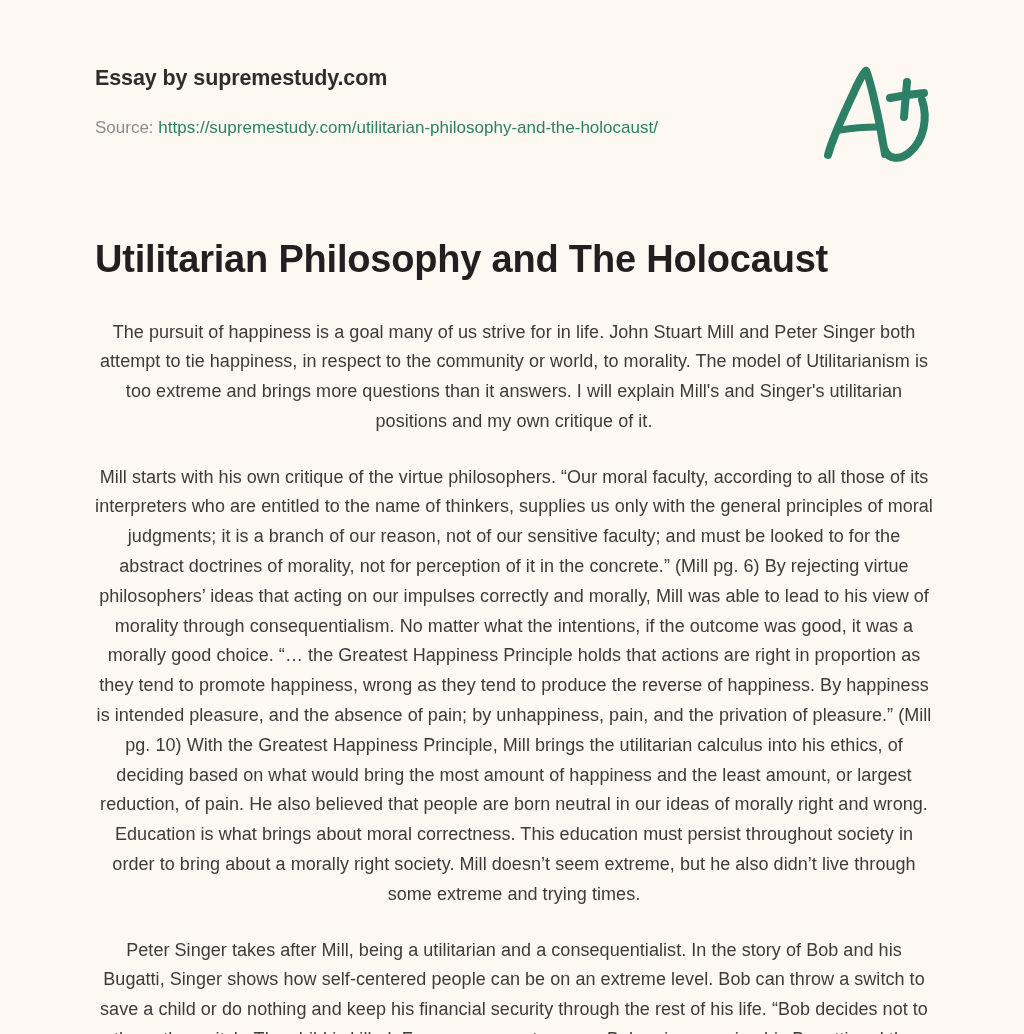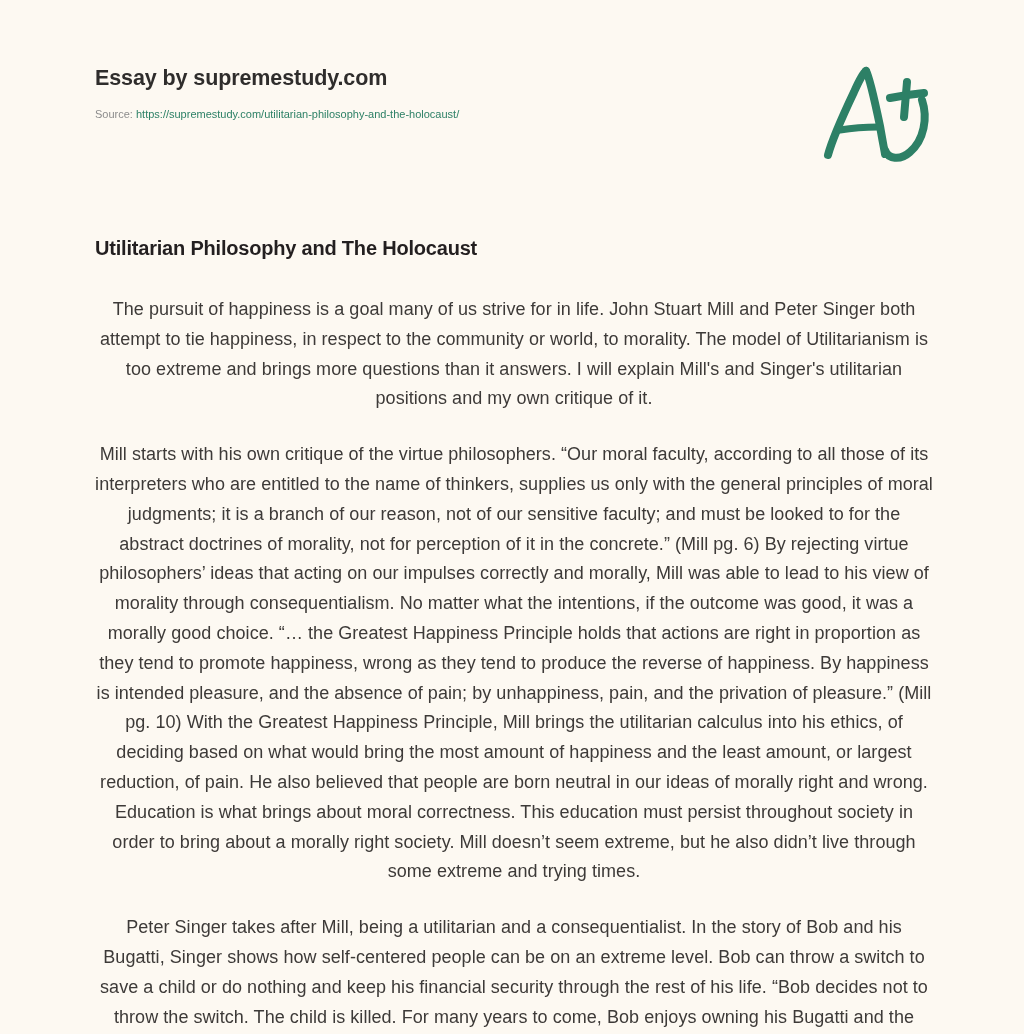--- a/index.html
+++ b/index.html
@@ -43,22 +43,22 @@
   .essay-by {
     font-size: 21.5px;
     font-weight: bold;
     color: #2f2d2c;
     letter-spacing: -0.1px;
     line-height: 1.2;
     margin: 0;
   }
 
   .source-line {
-    margin-top: 15px;
-    font-size: 11px;
+    margin-top: 25px;
+    font-size: 17px;
     color: #8c8c8c;
     line-height: 1.3;
     white-space: nowrap;
   }
 
   .source-label {
     color: #8c8c8c;
   }
 
   .source-url {
@@ -82,21 +82,21 @@
 
   
   .article {
     position: absolute;
     left: 95px;
     top: 236px;
     width: 838px;
   }
 
   .article-title {
-    font-size: 20px;
+    font-size: 38px;
     font-weight: bold;
     color: #231f20;
     letter-spacing: -0.2px;
     line-height: 1.25;
     margin: 0 0 34px 0;
   }
 
   .body-text p {
     font-size: 18px;
     line-height: 29.8px;

